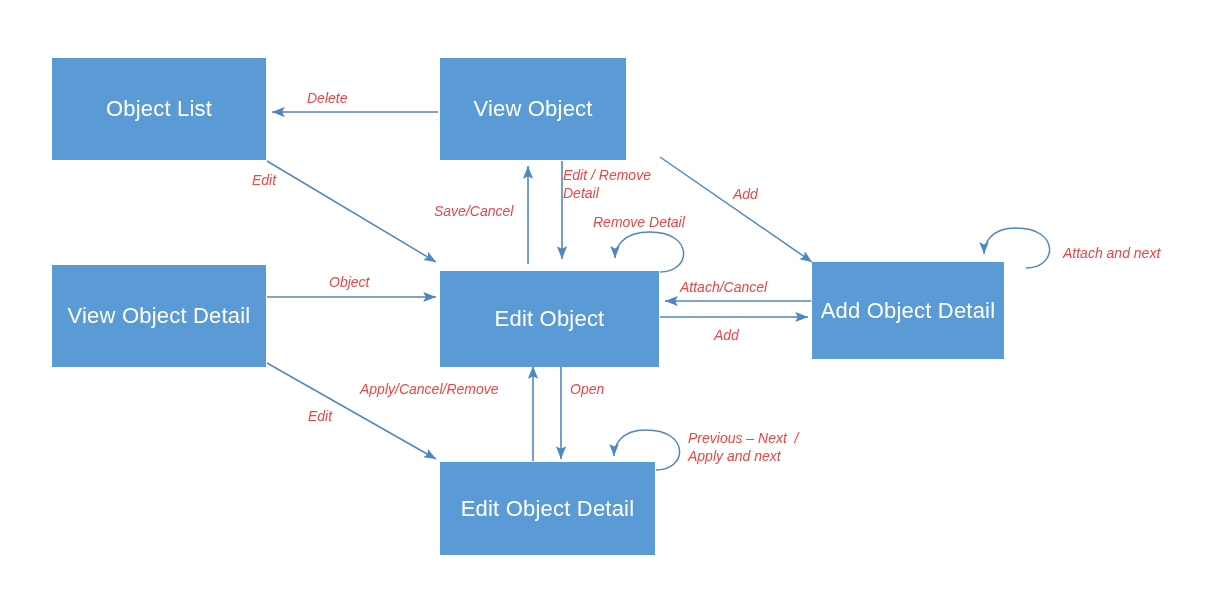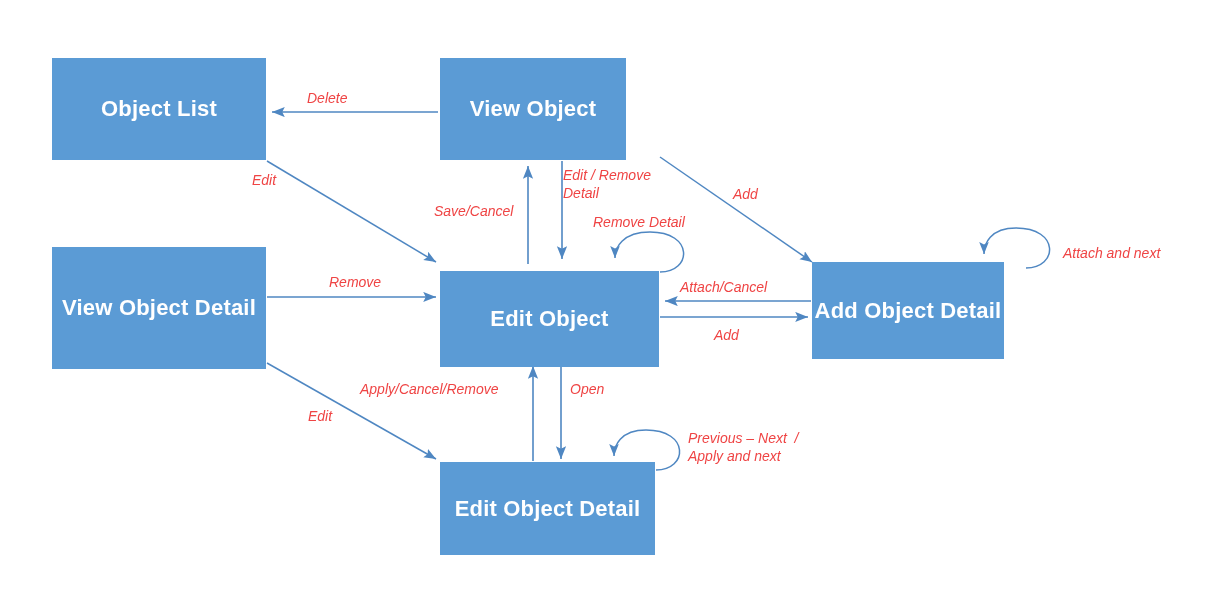--- a/index.html
+++ b/index.html
@@ -27,21 +27,21 @@
     background: #5B9BD5;
     display: flex;
     align-items: center;
     justify-content: center;
     box-sizing: border-box;
   }
   .state-node-label {
     color: #ffffff;
     font-family: "Liberation Sans", sans-serif;
     font-size: 22px;
-    font-weight: 700;
+    font-weight: 400;
     letter-spacing: 0.2px;
     white-space: nowrap;
     text-align: center;
   }
   .edge-label {
     position: absolute;
     color: #ef4444;
     font-family: "Liberation Sans", sans-serif;
     font-style: italic;
     font-size: 14px;
@@ -121,21 +121,21 @@
   </svg>
 
   <div class="state-node" style="left:52px; top:58px; width:214px; height:102px;">
     <span class="state-node-label">Object List</span>
   </div>
 
   <div class="state-node" style="left:440px; top:58px; width:186px; height:102px;">
     <span class="state-node-label">View Object</span>
   </div>
 
-  <div class="state-node" style="left:52px; top:247px; width:214px; height:122px;">
+  <div class="state-node" style="left:52px; top:265px; width:214px; height:102px;">
     <span class="state-node-label">View Object Detail</span>
   </div>
 
   <div class="state-node" style="left:440px; top:265px; width:219px; height:96px;margin-top:6px;">
     <span class="state-node-label">Edit Object</span>
   </div>
 
   <div class="state-node" style="left:812px; top:262px; width:192px; height:97px;">
     <span class="state-node-label">Add Object Detail</span>
   </div>
@@ -156,21 +156,21 @@
   <div class="edge-label" style="left:593px; top:214px;">Remove Detail</div>
 
   <div class="edge-label" style="left:733px; top:186px;">Add</div>
 
   <div class="edge-label" style="left:1063px; top:245px;">Attach and next</div>
 
   <div class="edge-label" style="left:680px; top:279px;">Attach/Cancel</div>
 
   <div class="edge-label" style="left:714px; top:327px;">Add</div>
 
-  <div class="edge-label" style="left:329px; top:274px;">Remove</div>
+  <div class="edge-label" style="left:329px; top:274px;">Object</div>
 
   <div class="edge-label" style="left:308px; top:408px;">Edit</div>
 
   <div class="edge-label" style="left:360px; top:381px;">Apply/Cancel/Remove</div>
 
   <div class="edge-label" style="left:570px; top:381px;">Open</div>
 
   <div class="edge-label" style="left:688px; top:430px;">Previous – Next  /
 Apply and next</div>
 

